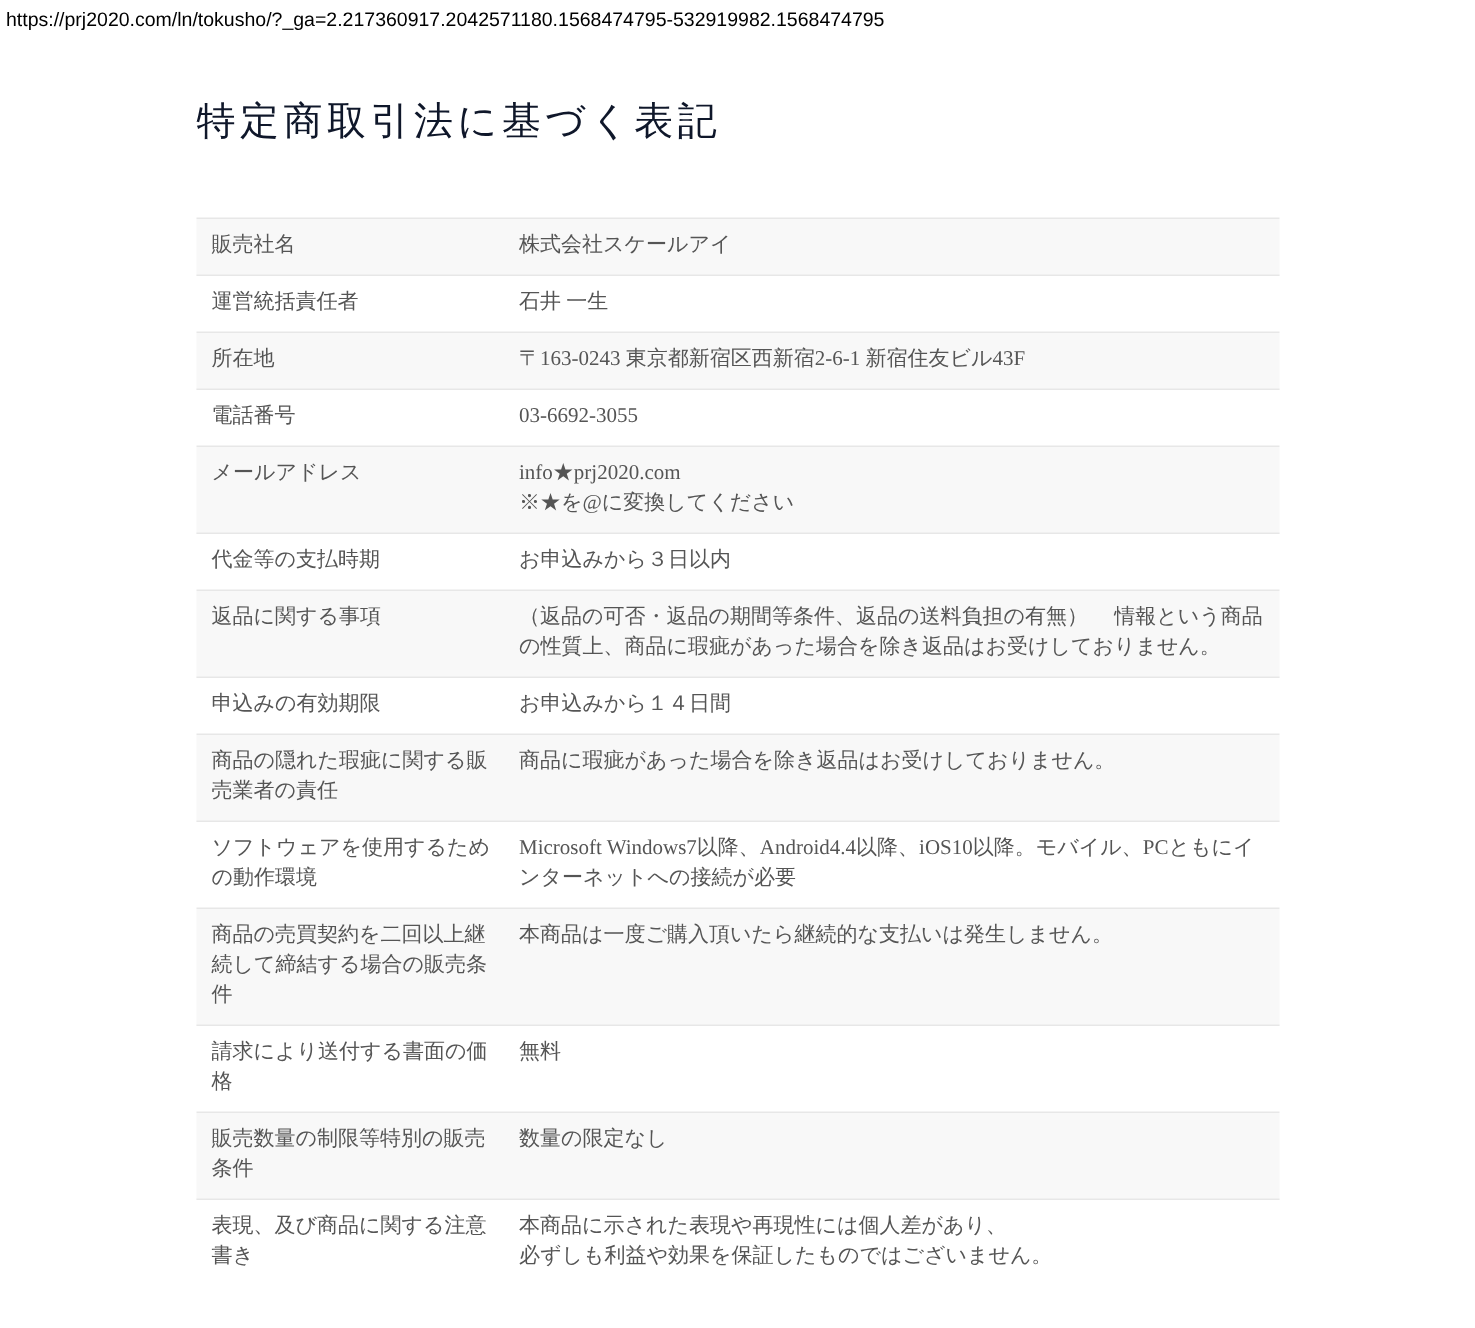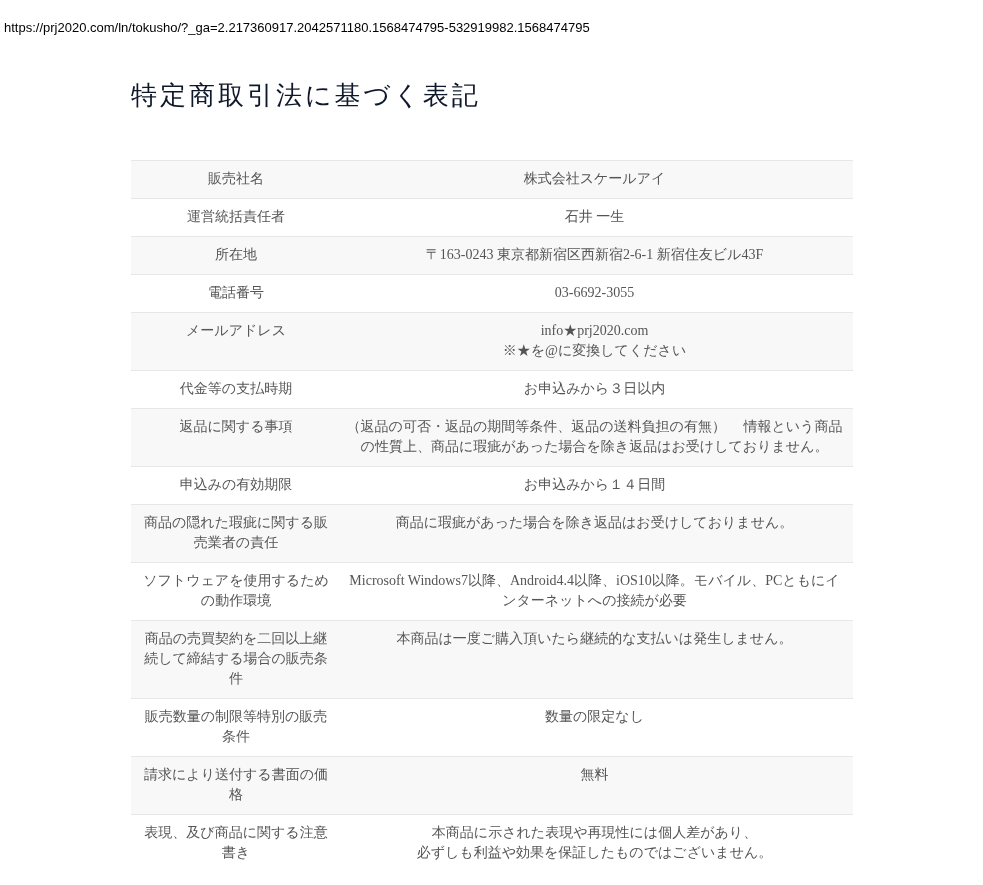--- a/index.html
+++ b/index.html
@@ -12,21 +12,21 @@
     height: 885px;
     overflow: hidden;
     font-family: "Liberation Serif", "DejaVu Serif", serif;
     color: #555555;
   }
   .url-bar {
     font-family: "Liberation Sans", "DejaVu Sans", sans-serif;
     font-size: 13px;
     line-height: 15px;
     color: #000000;
-    padding: 20px 0 0 4px;
+    padding: 5px 0 0 4px;
     white-space: nowrap;
   }
   .content {
     margin-left: 131px;
     width: 722px;
   }
   h1.page-title {
     font-family: "Liberation Sans", "DejaVu Sans", sans-serif;
     font-weight: normal;
     font-size: 26px;
@@ -45,21 +45,20 @@
     color: #555555;
   }
   table.tokusho tbody tr {
     border-top: 1px solid #e7e7e7;
   }
   table.tokusho tbody tr:nth-child(odd) {
     background: #f8f8f8;
   }
   table.tokusho td {
     vertical-align: top;
-    text-align: center;
   }
   td.label {
     width: 190px;
     padding: 8px 15px 9px 10px;
   }
   td.value {
     padding: 8px 10px 9px 0;
     white-space: pre-line;
   }
 </style>
@@ -112,26 +111,26 @@
       </tr>
       <tr>
         <td class="label">ソフトウェアを使用するための動作環境</td>
         <td class="value">Microsoft Windows7以降、Android4.4以降、iOS10以降。モバイル、PCともにインターネットへの接続が必要</td>
       </tr>
       <tr>
         <td class="label">商品の売買契約を二回以上継続して締結する場合の販売条件</td>
         <td class="value">本商品は一度ご購入頂いたら継続的な支払いは発生しません。</td>
       </tr>
       <tr>
+        <td class="label">請求により送付する書面の価格</td>
+        <td class="value">無料</td>
+      </tr>
+      <tr>
         <td class="label">販売数量の制限等特別の販売条件</td>
         <td class="value">数量の限定なし</td>
-      </tr>
-      <tr>
-        <td class="label">請求により送付する書面の価格</td>
-        <td class="value">無料</td>
       </tr>
       <tr>
         <td class="label">表現、及び商品に関する注意書き</td>
         <td class="value">本商品に示された表現や再現性には個人差があり、
 必ずしも利益や効果を保証したものではございません。</td>
       </tr>
     </tbody>
   </table>
 </div>
 

